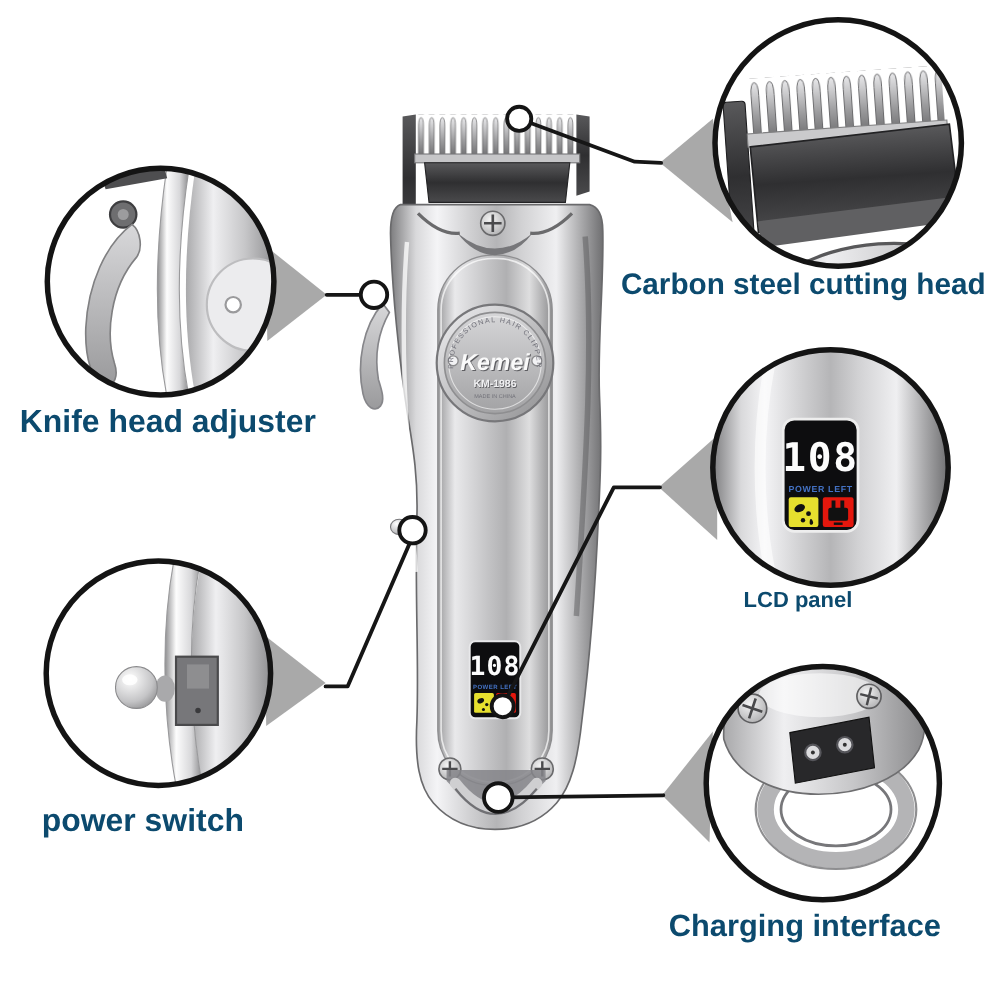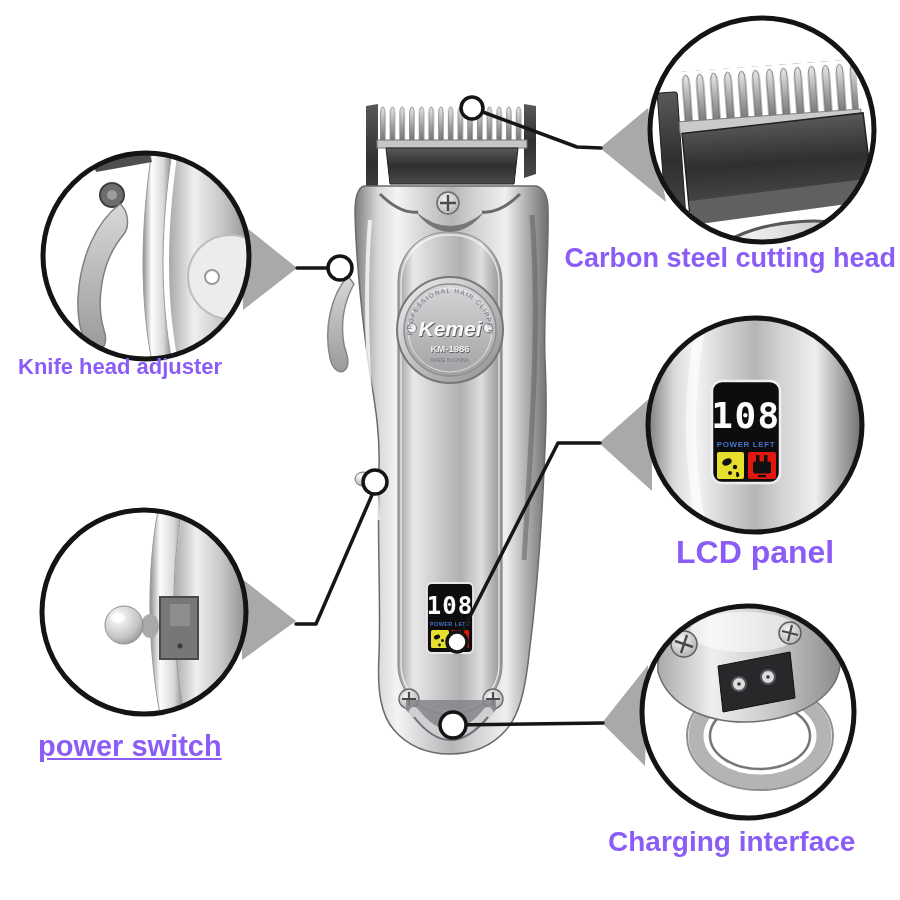--- a/index.html
+++ b/index.html
@@ -2,27 +2,27 @@
 <html><head>
 <meta charset="utf-8">
 <style>
   html,body{margin:0;padding:0;}
   body{
     width:900px;height:900px;position:relative;background:#ffffff;
     font-family:"Liberation Sans",sans-serif;overflow:hidden;
   }
   #stage{position:absolute;left:0;top:0;width:900px;height:900px;}
   .lbl{
-    position:absolute;font-weight:700;color:#8b5cf6;white-space:nowrap;
+    position:absolute;font-weight:700;color:#0c4a6e;white-space:nowrap;
     letter-spacing:0px;line-height:1.1;
   }
   #lbl-cutting{top:244px;right:4px;font-size:27px;}
-  #lbl-knife{top:355px;left:18px;font-size:22px;}
-  #lbl-lcd{top:535px;left:676px;font-size:32px;text-align:center;}
-  #lbl-power{top:731px;left:38px;font-size:29px;text-decoration:underline;}
+  #lbl-knife{top:369px;left:18px;font-size:29px;}
+  #lbl-lcd{top:535px;left:676px;font-size:20px;text-align:center;}
+  #lbl-power{top:731px;left:38px;font-size:29px;}
   #lbl-charging{top:827px;left:608px;font-size:28px;text-align:right;}
   svg text{font-family:"Liberation Sans",sans-serif;}
   .seg{font-family:"DejaVu Sans Mono",monospace;font-weight:700;}
 </style>
 </head>
 <body>
 
 <svg id="stage" viewBox="0 0 900 900" aria-hidden="true">
   <defs>
     <linearGradient id="bodyGrad" x1="0" y1="0" x2="1" y2="0">

